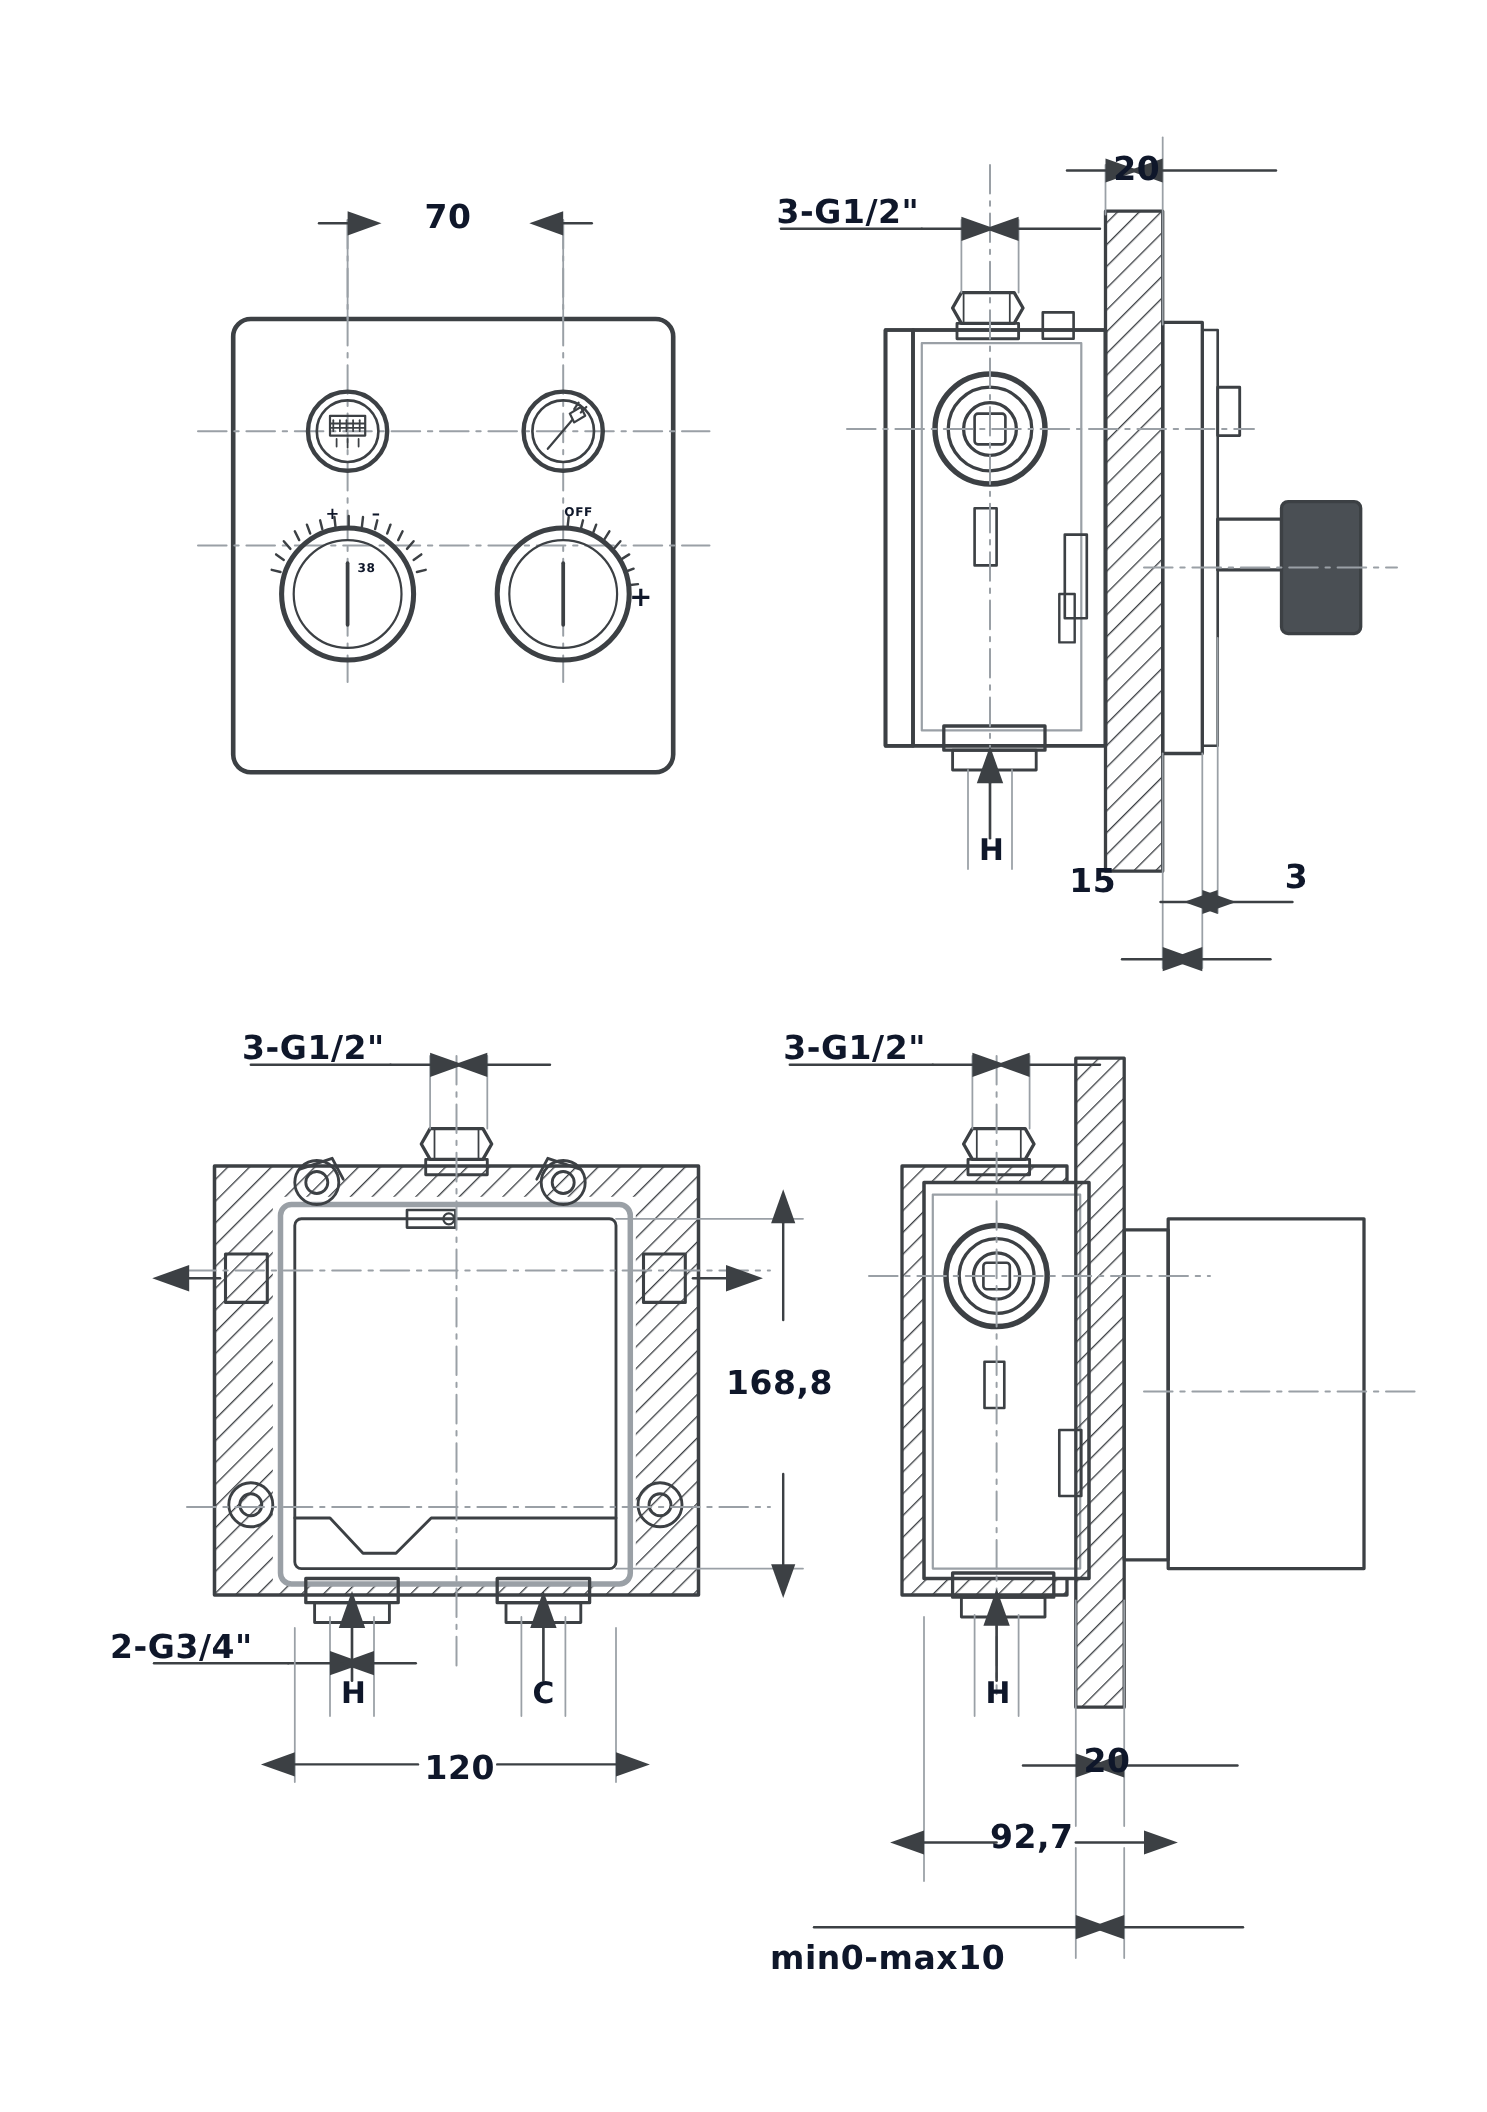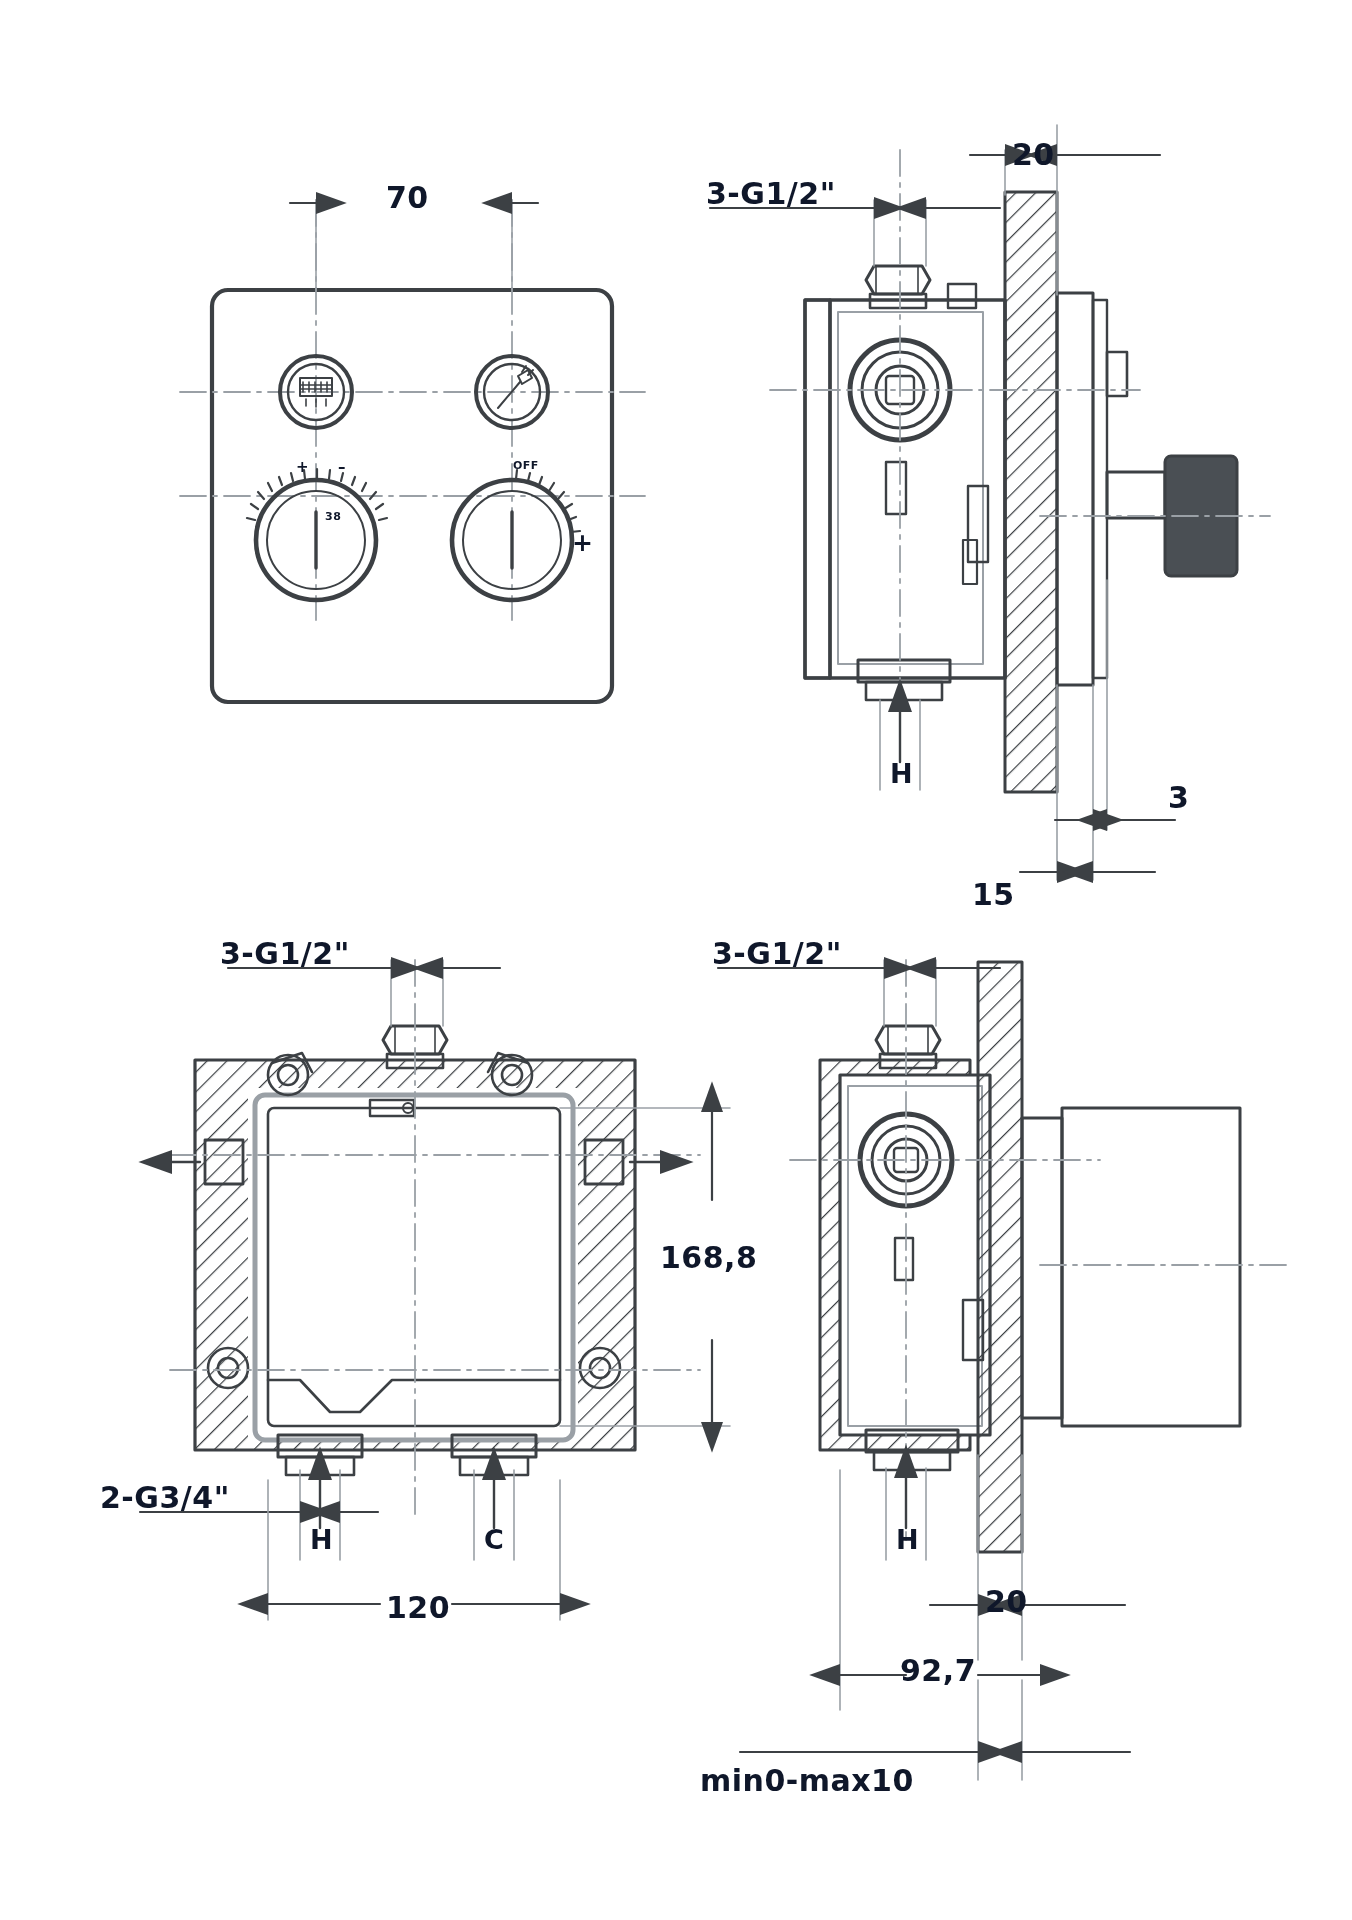--- a/index.html
+++ b/index.html
@@ -370,21 +370,21 @@
       </g>
     </g>
 
   </g>
 </svg>
 
 <div class="dim-label lbl-xl" style="left:386px;top:180px;">70</div>
 
 <div class="dim-label lbl-xl" style="left:1012px;top:137px;">20</div>
 <div class="dim-label lbl-xl" style="left:706px;top:176px;">3-G1/2"</div>
-<div class="dim-label lbl-xl" style="left:972px;top:877px;">15</div>
+<div class="dim-label lbl-xl" style="left:972px;top:784px;">15</div>
 <div class="dim-label lbl-xl" style="left:1168px;top:780px;">3</div>
 <div class="dim-label lbl-lg" style="left:890px;top:758px;">H</div>
 
 <div class="dim-label lbl-xl" style="left:220px;top:936px;">3-G1/2"</div>
 <div class="dim-label lbl-xl" style="left:100px;top:1480px;">2-G3/4"</div>
 <div class="dim-label lbl-xl" style="left:660px;top:1240px;">168,8</div>
 <div class="dim-label lbl-xl" style="left:386px;top:1578px;margin-top:12px;">120</div>
 <div class="dim-label lbl-lg" style="left:310px;top:1524px;">H</div>
 <div class="dim-label lbl-lg" style="left:484px;top:1524px;">C</div>
 

